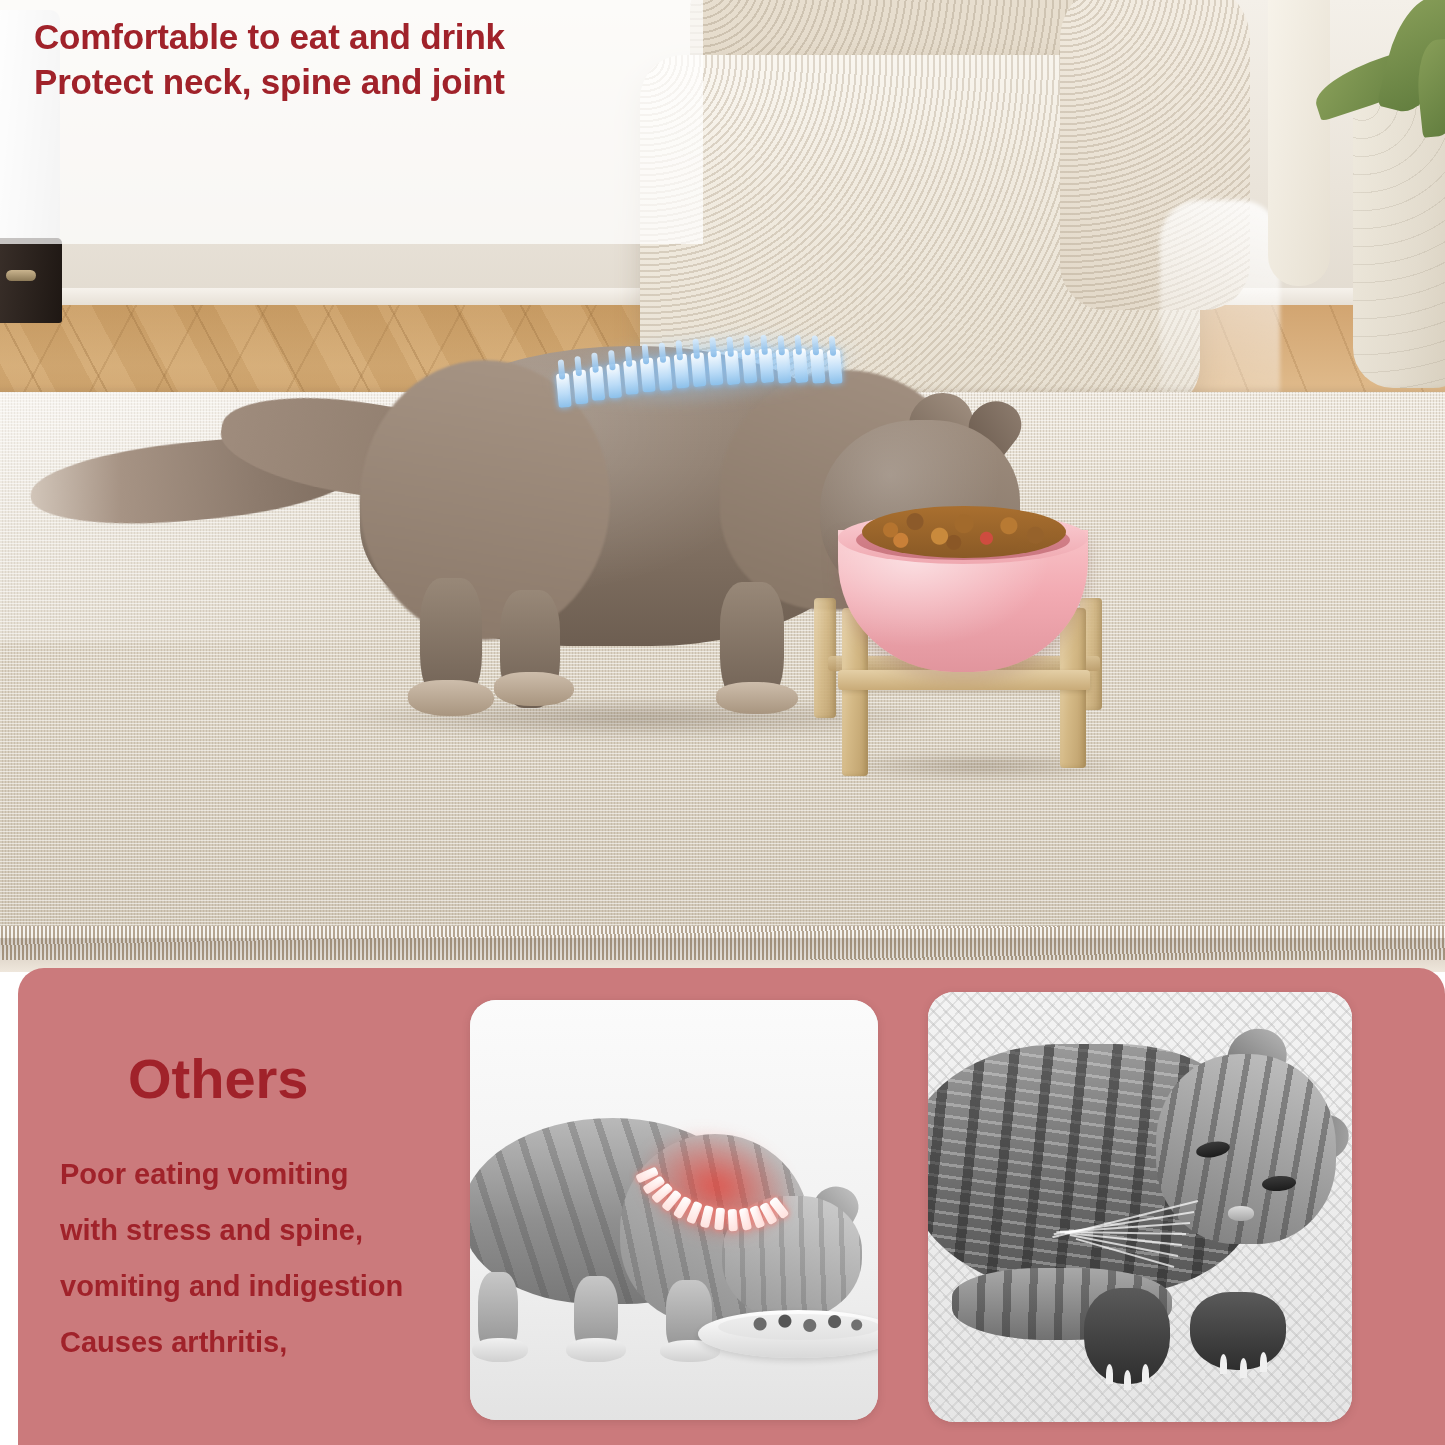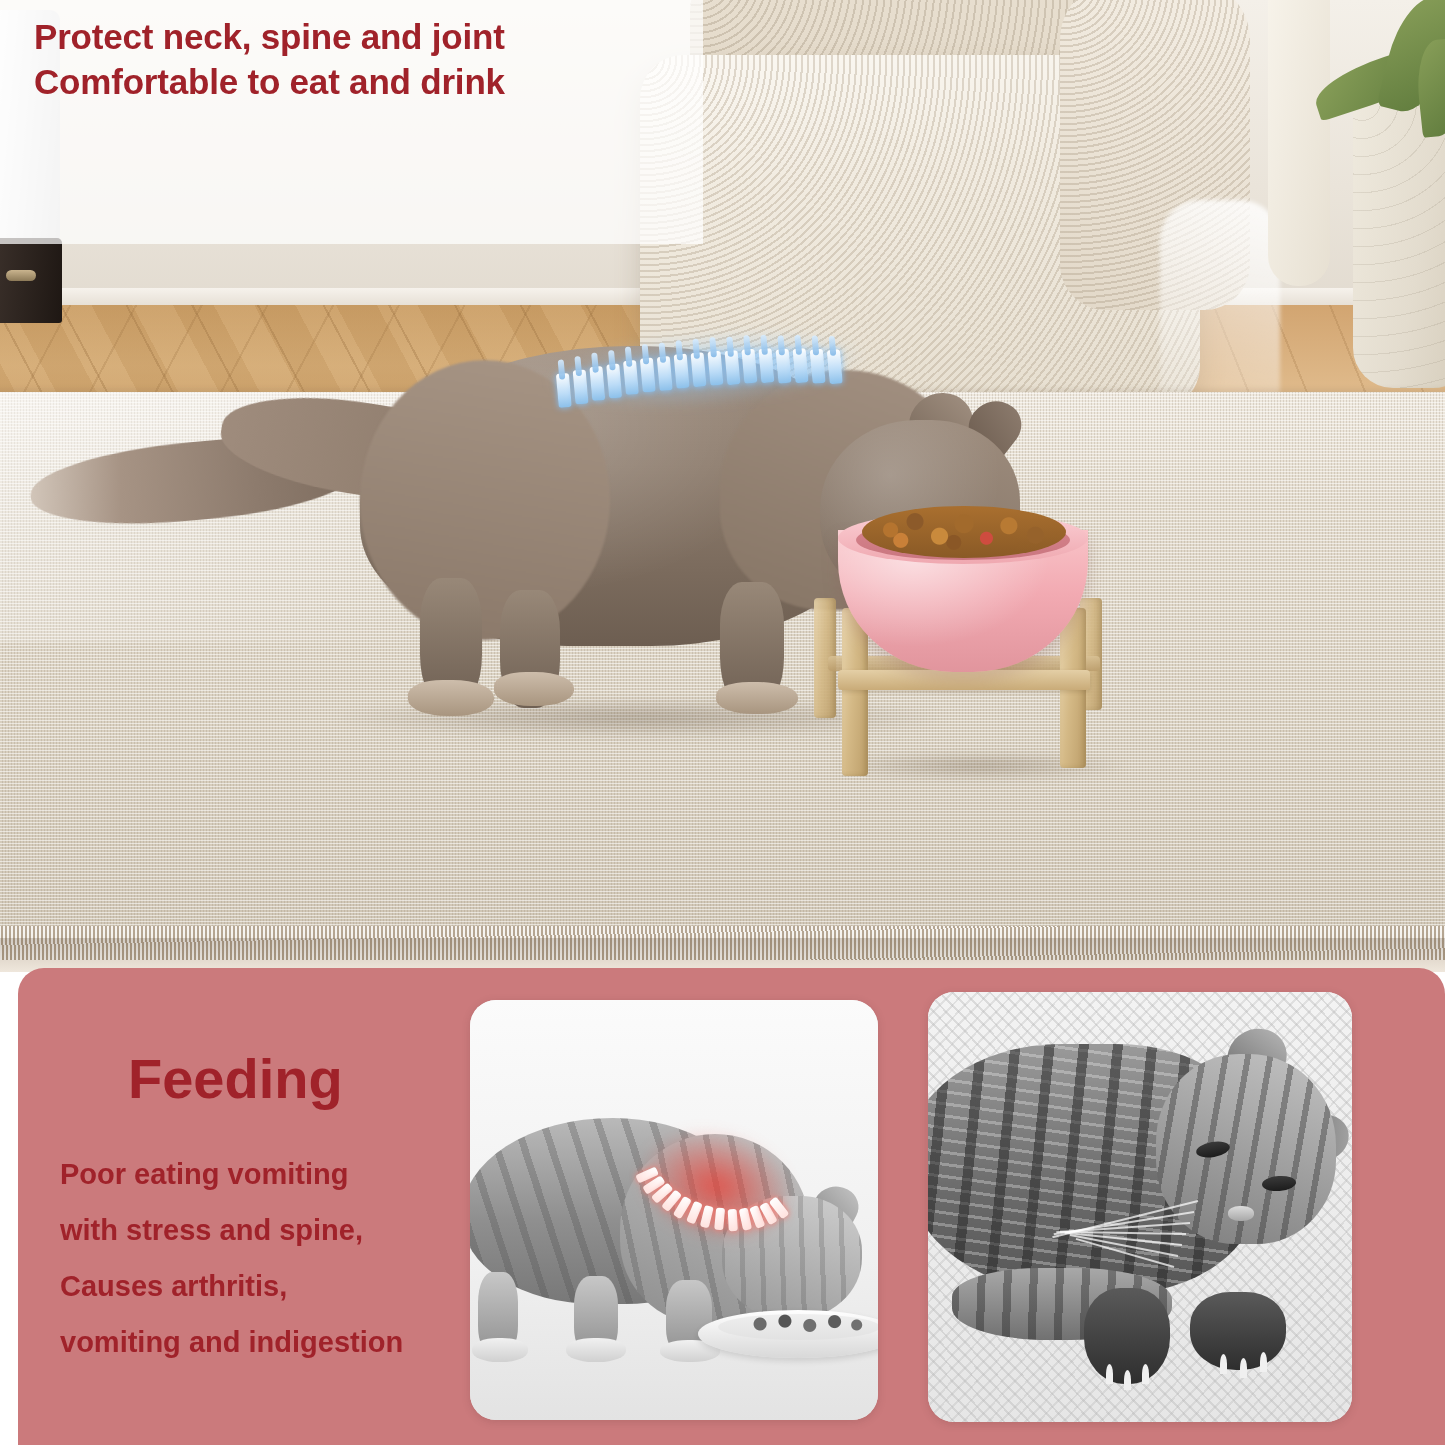--- a/index.html
+++ b/index.html
@@ -577,33 +577,33 @@
       <div class="stand-rail"></div>
     </div>
     <div class="bowl-back"></div>
     <div class="bowl"></div>
     <div class="bowl-rim"></div>
     <div class="bowl-inner"></div>
     <div class="kibble"></div>
   </div>
 
   <div class="headline-panel">
+    <p class="h-sub" style="color: rgb(160, 34, 42);">Comfortable to eat and drink</p>
     <p class="h-sub" style="color: rgb(160, 34, 42);">Protect neck, spine and joint</p>
-    <p class="h-sub" style="color: rgb(160, 34, 42);">Comfortable to eat and drink</p>
   </div>
 
   <div class="pink-panel" style="background: rgb(203, 122, 124);"></div>
 
-  <h2 class="others-title" style="color: rgb(160, 34, 42);">Feeding</h2>
+  <h2 class="others-title" style="color: rgb(160, 34, 42);">Others</h2>
 
   <p class="others-body" style="color: rgb(160, 34, 42);">
     <span>Poor eating vomiting</span>
     <span>with stress and spine,</span>
+    <span>vomiting and indigestion</span>
     <span>Causes arthritis,</span>
-    <span>vomiting and indigestion</span>
   </p>
 
   <div class="photo-card card-left">
     <div class="gc-bg"></div>
     <div class="gc-body"></div>
     <div class="gc-shoulder"></div>
     <div class="gc-ear"></div>
     <div class="gc-head"></div>
     <div class="gc-leg gl1"></div>
     <div class="gc-leg gl2"></div>

